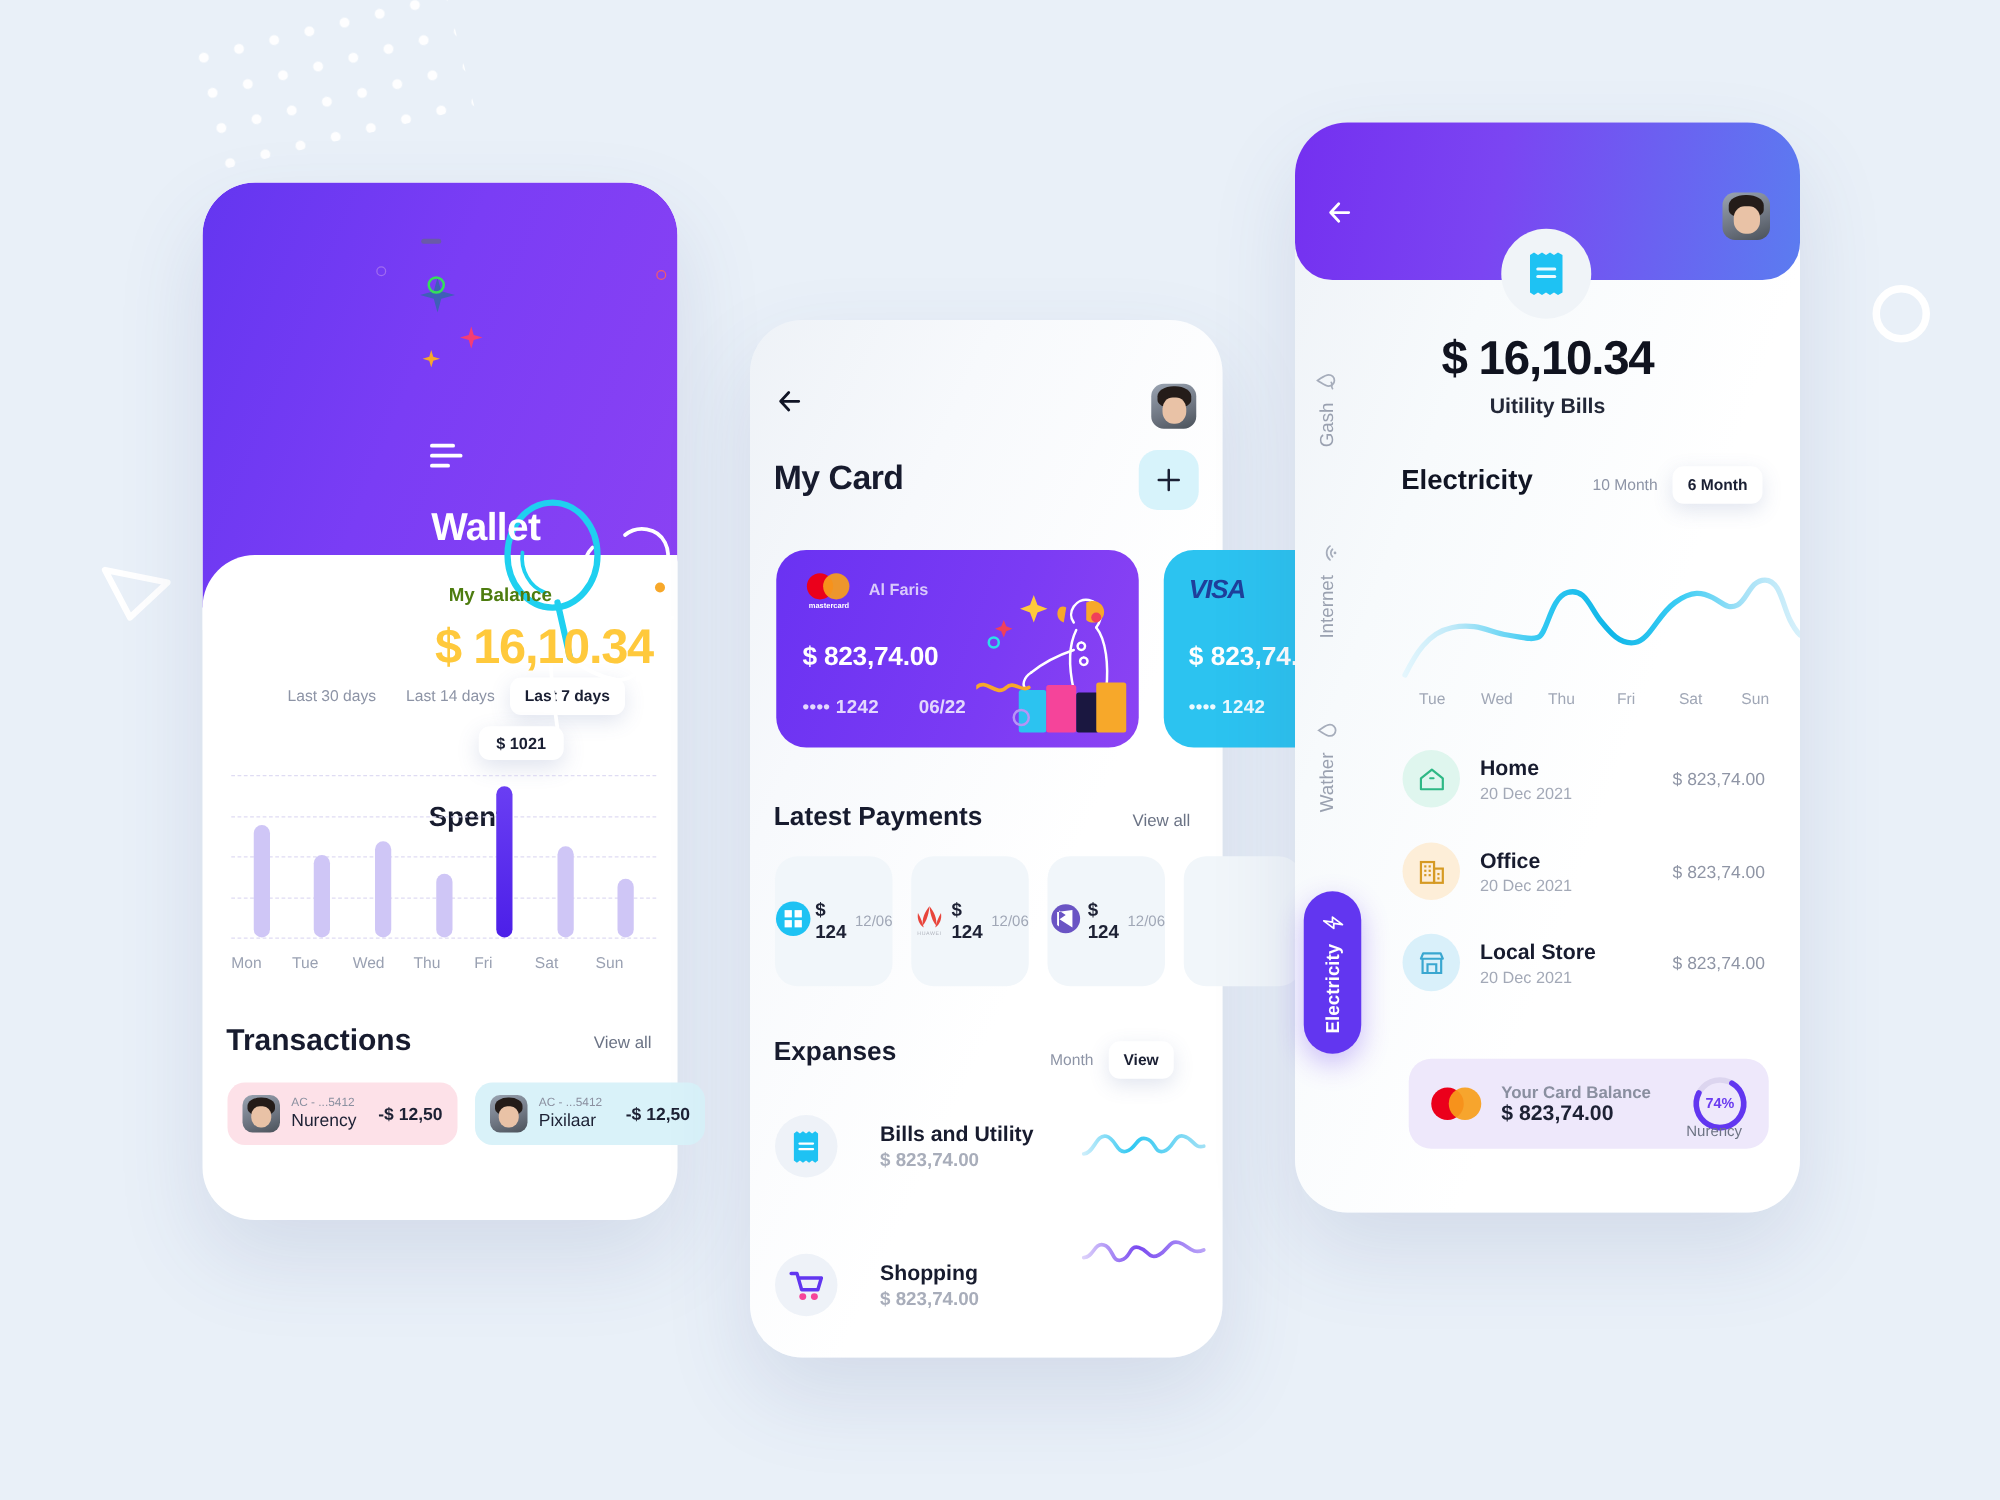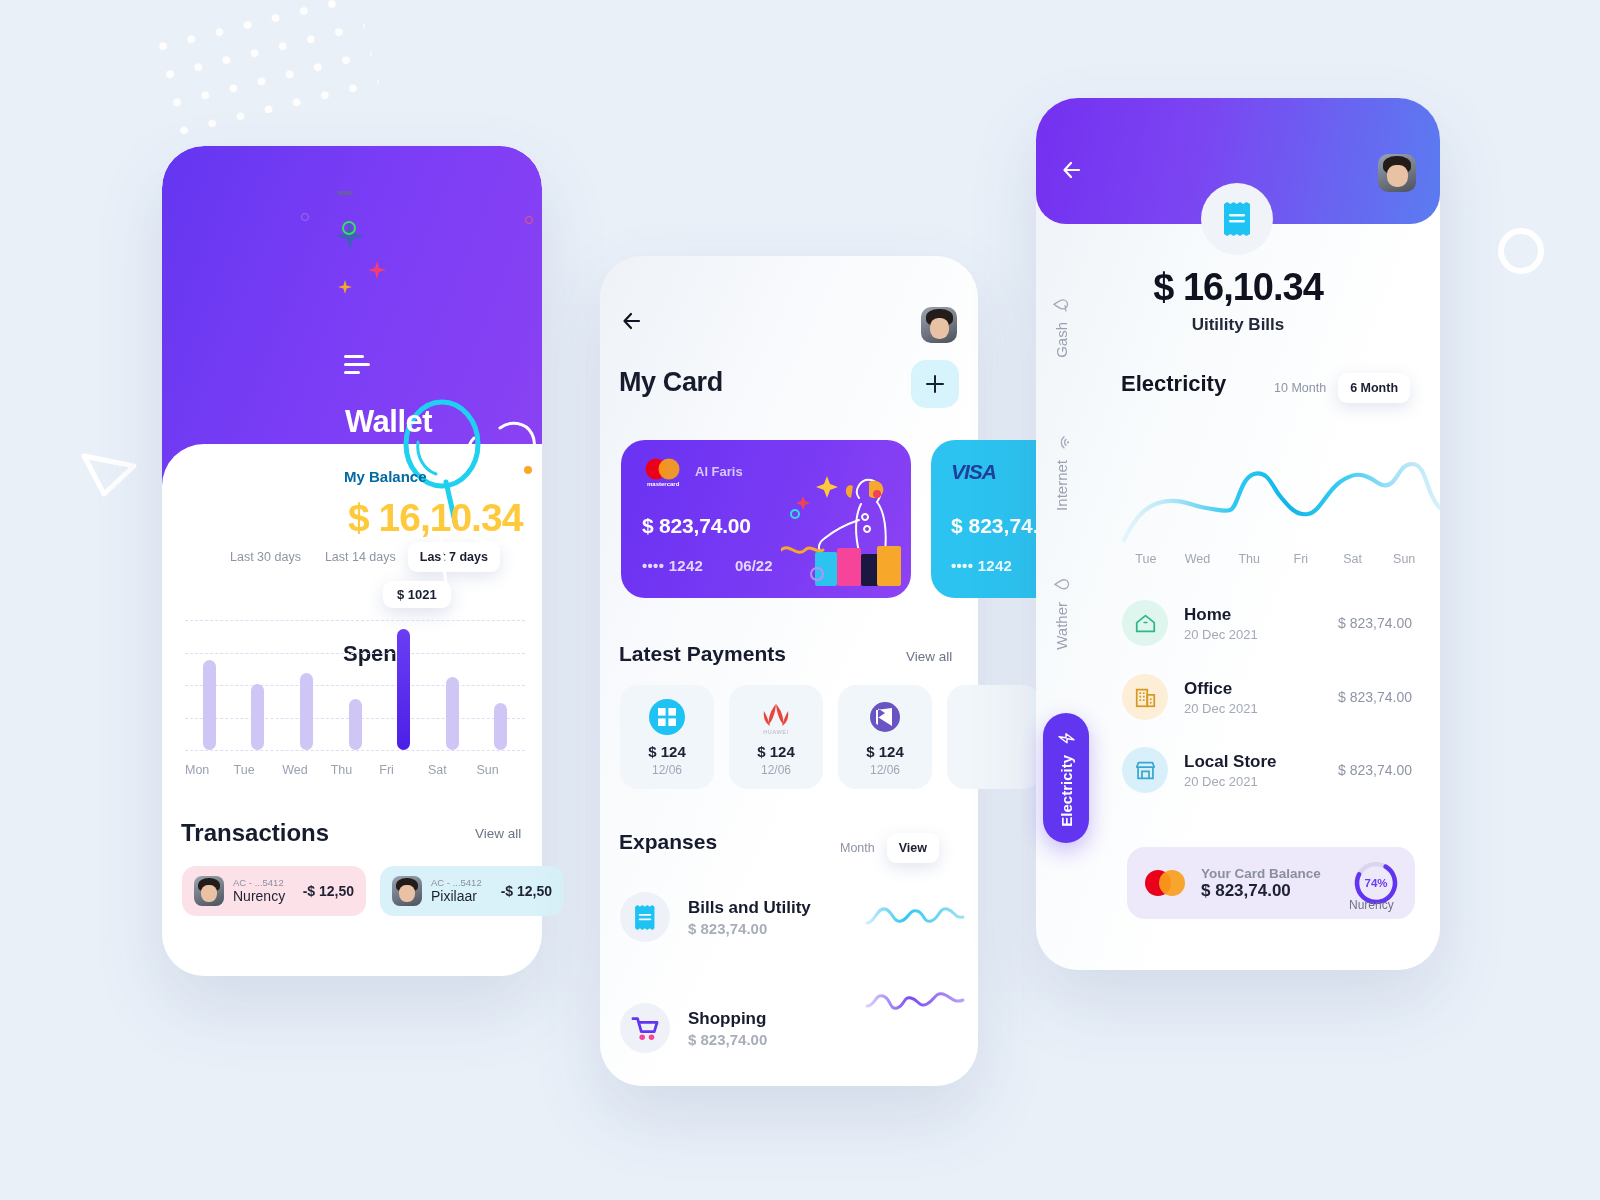--- a/index.html
+++ b/index.html
@@ -64,21 +64,21 @@
   .avatar::before{ 
     content:""; position:absolute; left:14%; top:6%; width:74%; height:46%;
     background:#241c19; border-radius:48% 48% 36% 36%;
   }
   .avatar::after{ 
     content:""; position:absolute; left:24%; top:30%; width:54%; height:58%;
     background:#e9c2a6; border-radius:42% 42% 46% 46%;
   }
 
   .p1-title { position:absolute; left:183px; top:258px; color:#fff; font-size:31px; font-weight:700; letter-spacing:-.5px; z-index:5; }
-  .p1-bal-lbl { position:absolute; left:182px; top:322px; color:#0369a1; font-size:15px; font-weight:600; z-index:5;}
+  .p1-bal-lbl { position:absolute; left:197px; top:322px; color:#4d7c0f; font-size:15px; font-weight:600; z-index:5;}
   .p1-bal-val { position:absolute; left:186px; top:350px; color:#ffc93c; font-size:39px; font-weight:800; letter-spacing:-1px; z-index:5;}
   .ring { position:absolute; border-radius:50%; z-index:4; }
 
   .p1-ill { position:absolute; right:-4px; top:240px; width:160px; height:215px; z-index:3; }
 
   .p1-spent { position:absolute; left:181px; top:495px; font-size:22px; font-weight:700; color:#171b2e; }
 
   .seg { position:absolute; display:flex; align-items:center; }
   .seg span { font-size:12.5px; color:#8d94a6; padding:8px 12px; border-radius:9px; cursor:pointer; white-space:nowrap;}
   .seg span.on { background:#fff; color:#1a1f33; font-weight:700; box-shadow:0 5px 16px rgba(80,100,160,.17); }
@@ -139,31 +139,31 @@
   .visa-logo { position:absolute; left:20px; top:20px; font-size:21px; font-weight:900; font-style:italic; color:#1f3f9b; letter-spacing:-1px;}
   .visa-amt { position:absolute; left:20px; top:74px; font-size:21px; font-weight:700; color:#fff; }
   .visa-num { position:absolute; left:20px; top:117px; font-size:15px; color:#ecfaff; font-weight:600; letter-spacing:.3px;}
   .card-ill { position:absolute; right:0; bottom:0; width:130px; height:130px; }
 
   .p2-lp { position:absolute; left:619px; top:642px; font-size:21px; font-weight:700; color:#171b2e; }
   .p2-lp-va { position:absolute; left:906px; top:649px; }
 
   .paytile {
     position:absolute; top:685px; width:94px; height:104px; border-radius:18px;
-    background:#f1f6fa; display:flex; flex-direction:column; align-items:center; justify-content:center; gap:3px; cursor:pointer;
+    background:#f1f6fa; display:flex; flex-direction:row; align-items:center; justify-content:center; gap:3px; cursor:pointer;
   }
   .paytile .amt { font-size:15px; font-weight:700; color:#1d2134; }
   .paytile .dt  { font-size:12px; color:#a0a7b6; }
   .pt-1 { left:620px; } .pt-2 { left:729px; } .pt-3 { left:838px; } .pt-4 { left:947px; }
   .pay-ico { width:38px; height:38px; display:flex; align-items:center; justify-content:center; margin-bottom:4px;}
 
   .p2-ex { position:absolute; left:619px; top:830px; font-size:21px; font-weight:700; color:#171b2e; }
   .p2-seg { left:828px; top:833px; }
 
-  .exrow { position:absolute; display:flex; align-items:center; gap:18px; }
+  .exrow { position:absolute; display:flex; align-items:center; gap:34px; }
   .ex-1 { left:620px; top:892px; }
   .ex-2 { left:620px; top:1003px; }
   .ex-ico { width:50px; height:50px; border-radius:50%; background:#eef2f8; display:flex; align-items:center; justify-content:center; flex:none; }
   .ex-nm { font-size:17px; font-weight:700; color:#171b2e; line-height:1.35; }
   .ex-am { font-size:15px; color:#a8adba; font-weight:600; }
   .ex-spark { position:absolute; width:100px; height:40px; }
   .ex-spark-1 { left:865px; top:897px; }
   .ex-spark-2 { left:865px; top:982px; }
 
   

